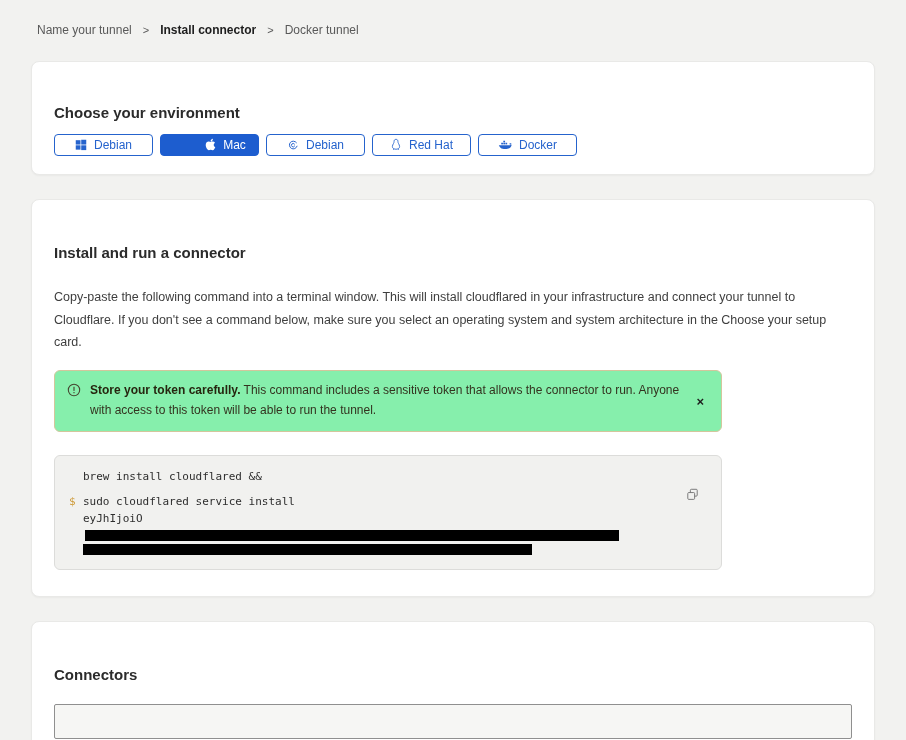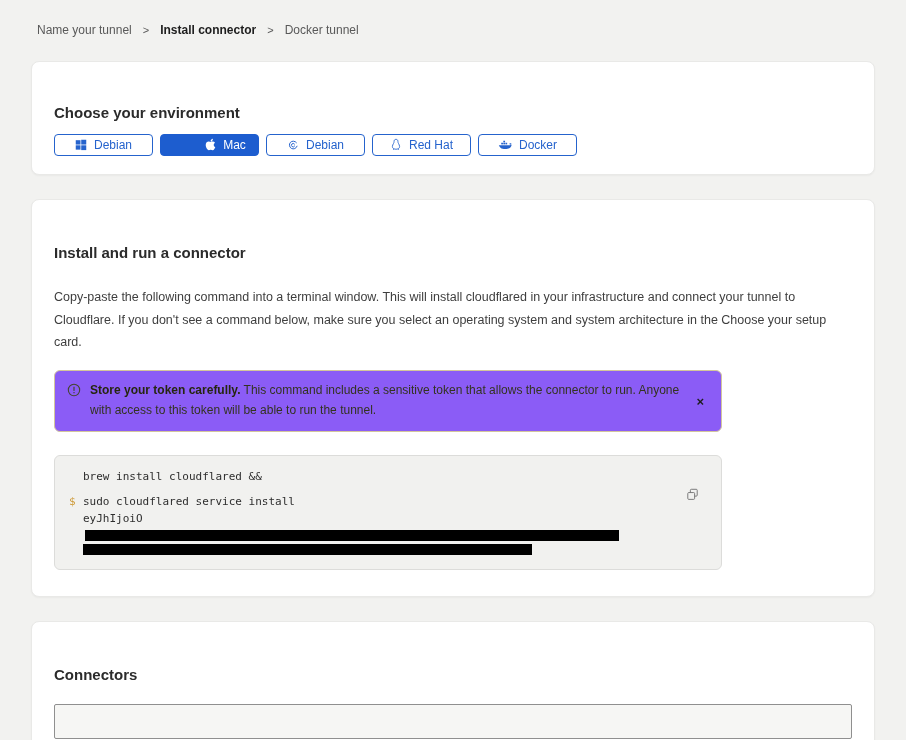--- a/index.html
+++ b/index.html
@@ -47,21 +47,21 @@
   .os-btn svg { display:block; }
 
   
   .install-card { padding:32px 22px 26px; }
   .desc {
     font-size:12.5px; color:#3e3e3e; line-height:1.78;
     margin-top:25px; max-width:800px;
   }
   .banner {
     width:668px; margin-top:17px; position:relative;
-    background:#8b5cf6; border:1px solid #d3c69c; border-radius:6px;
+    background:#86efac; border:1px solid #d3c69c; border-radius:6px;
     padding:10px 34px 10px 12px;
     display:flex; gap:9px; align-items:flex-start;
     font-size:12px; color:#33331f; line-height:1.65;
   }
   .banner .b-icon { margin-top:2px; flex:0 0 auto; }
   .banner b { color:#26260f; }
   .banner-close {
     position:absolute; right:13px; top:50%; transform:translateY(-50%);
     background:none; border:none; font-size:13px; font-weight:bold;
     color:#1d1d1d; cursor:pointer; padding:2px 4px; line-height:1;

